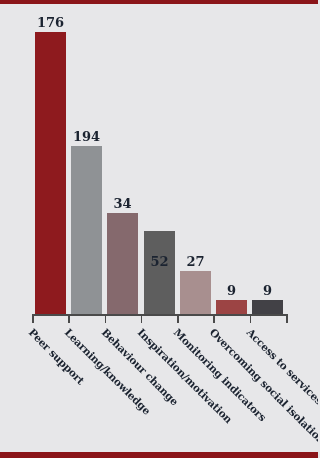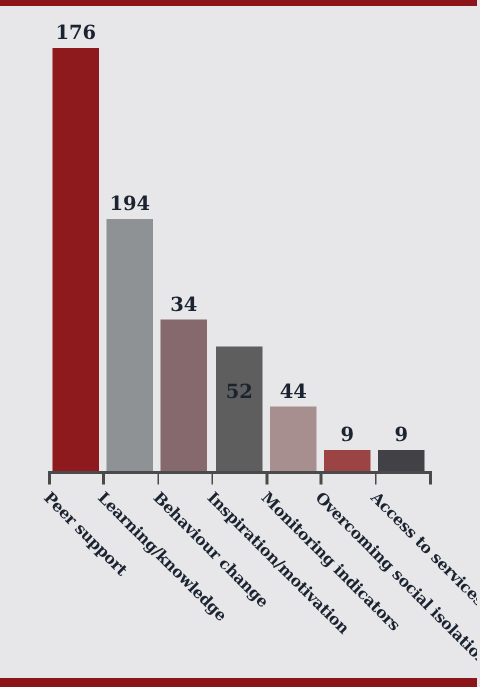--- a/index.html
+++ b/index.html
@@ -98,21 +98,21 @@
         <div class="bar" title="Inspiration/motivation: 52" style="left: 144px; width: 31px; height: 83px; background-color: rgb(94, 94, 94);"></div>
         <div class="bar" title="Monitoring indicators: 27" style="left: 180px; width: 31px; height: 43px; background-color: rgb(168, 143, 143);"></div>
         <div class="bar" title="Overcoming social isolation: 9" style="left: 216px; width: 31px; height: 14px; background-color: rgb(156, 68, 68);"></div>
         <div class="bar" title="Access to services: 9" style="left: 252px; width: 31px; height: 14px; background-color: rgb(66, 65, 70);"></div>
       </div>
     <div id="values">
         <div class="bar-label" style="left: 25px; width: 51px; top: 11px;">176</div>
         <div class="bar-label" style="left: 61px; width: 51px; top: 125px;">194</div>
         <div class="bar-label" style="left: 97px; width: 51px; top: 192px;">34</div>
         <div class="bar-label" style="left: 134px; width: 51px; top: 210px; margin-top: 40px;">52</div>
-        <div class="bar-label" style="left: 170px; width: 51px; top: 250px;">44</div>
+        <div class="bar-label" style="left: 170px; width: 51px; top: 250px;">27</div>
         <div class="bar-label" style="left: 206px; width: 51px; top: 279px;">9</div>
         <div class="bar-label" style="left: 242px; width: 51px; top: 279px;">9</div>
       </div>
     <div id="cats">
         <div class="cat" style="left: 35px;">Peer support</div>
         <div class="cat" style="left: 71px;">Learning/knowledge</div>
         <div class="cat" style="left: 108px;">Behaviour change</div>
         <div class="cat" style="left: 144px;">Inspiration/motivation</div>
         <div class="cat" style="left: 180px;">Monitoring indicators</div>
         <div class="cat" style="left: 216px;">Overcoming social isolation</div>

